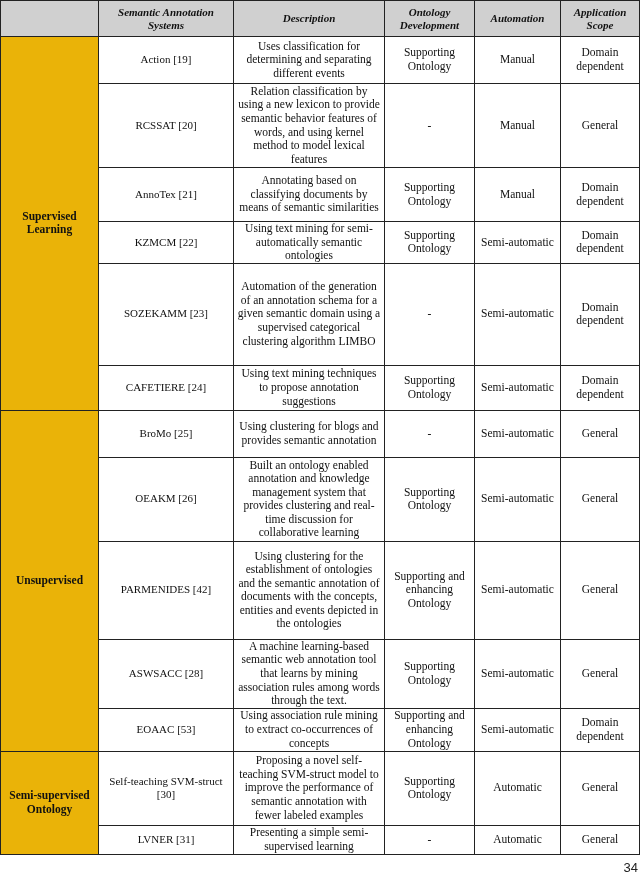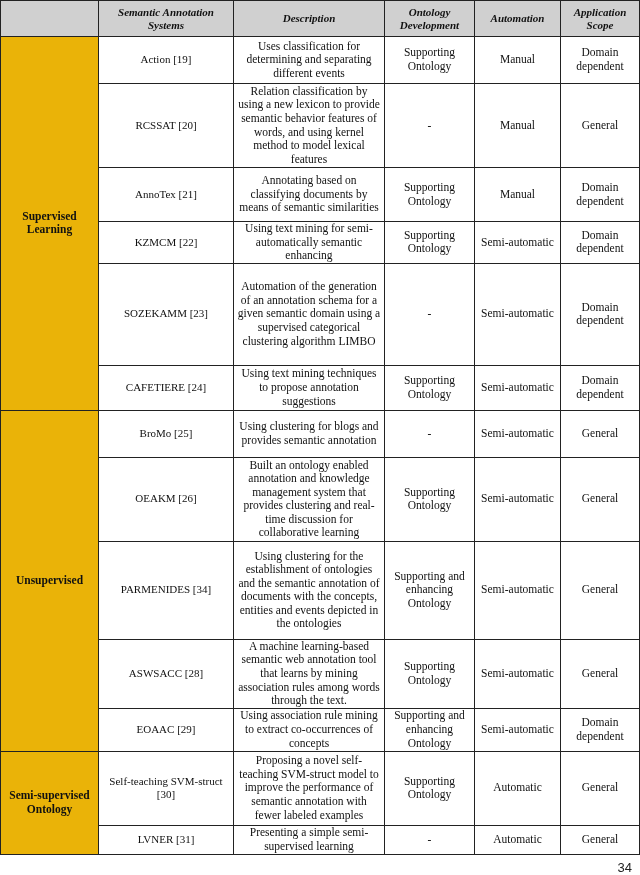--- a/index.html
+++ b/index.html
@@ -5,21 +5,21 @@
   html, body { margin:0; padding:0; background:#ffffff; }
   body { width:640px; height:875px; position:relative; overflow:hidden;
          font-family:"Liberation Serif", serif; color:#111; }
   table { position:absolute; left:0; top:0; border-collapse:collapse;
           table-layout:fixed; width:639px; }
   td, th { border:1.4px solid #222; text-align:center; vertical-align:middle;
            font-size:11.5px; line-height:13.6px; padding:0 3px; }
   th { background:#d0d0d0; font-style:italic; font-weight:bold; font-size:11px; line-height:13px; }
   td.group { background:#eab308; font-weight:bold; font-size:11.5px; }
   td.sys { font-size:11px; }
-  .page-num { position:absolute; right:8px; top:860px; font-family:"Liberation Sans", sans-serif;
+  .page-num { position:absolute; right:2px; top:860px; font-family:"Liberation Sans", sans-serif;
               font-size:13px; color:#222; }
 </style>
 </head>
 <body>
 
 <table>
   <colgroup>
     <col style="width:98px">
       <col style="width:135px">
       <col style="width:151px">
@@ -56,21 +56,21 @@
     </tr>
     <tr style="height:54px">
       <td class="sys">AnnoTex [21]</td>
       <td>Annotating based on classifying documents by means of semantic similarities</td>
       <td>Supporting Ontology</td>
       <td>Manual</td>
       <td>Domain dependent</td>
     </tr>
     <tr style="height:40px">
       <td class="sys">KZMCM [22]</td>
-      <td>Using text mining for semi-automatically semantic enhancing</td>
+      <td>Using text mining for semi-automatically semantic ontologies</td>
       <td>Supporting Ontology</td>
       <td>Semi-automatic</td>
       <td>Domain dependent</td>
     </tr>
     <tr style="height:102px">
       <td class="sys">SOZEKAMM  [23]</td>
       <td>Automation of the generation of an annotation schema for a given semantic domain using a supervised categorical clustering algorithm LIMBO</td>
       <td>-</td>
       <td>Semi-automatic</td>
       <td>Domain dependent</td>
@@ -92,35 +92,35 @@
       <td>General</td>
     </tr>
     <tr style="height:84px">
       <td class="sys">OEAKM [26]</td>
       <td>Built an ontology enabled annotation and knowledge management system that provides clustering and real-time discussion for collaborative learning</td>
       <td>Supporting Ontology</td>
       <td>Semi-automatic</td>
       <td>General</td>
     </tr>
     <tr style="height:98px">
-      <td class="sys">PARMENIDES [34]</td>
+      <td class="sys">PARMENIDES [42]</td>
       <td>Using clustering for the establishment of ontologies and the semantic annotation of documents with the concepts, entities and events depicted in the ontologies</td>
       <td>Supporting and enhancing Ontology</td>
       <td>Semi-automatic</td>
       <td>General</td>
     </tr>
     <tr style="height:69px">
       <td class="sys">ASWSACC  [28]</td>
       <td>A machine learning-based semantic web annotation tool that learns by mining association rules among words through the text.</td>
       <td>Supporting Ontology</td>
       <td>Semi-automatic</td>
       <td>General</td>
     </tr>
     <tr style="height:43px">
-      <td class="sys">EOAAC [29]</td>
+      <td class="sys">EOAAC [53]</td>
       <td>Using association rule mining to extract co-occurrences of concepts</td>
       <td>Supporting and enhancing Ontology</td>
       <td>Semi-automatic</td>
       <td>Domain dependent</td>
     </tr>
 
     <tr style="height:74px">
       <td class="group" rowspan="2">Semi-supervised Ontology</td>
       <td class="sys">Self-teaching SVM-struct [30]</td>
       <td>Proposing a novel self-teaching SVM-struct model to improve the performance of semantic annotation with fewer labeled examples</td>

